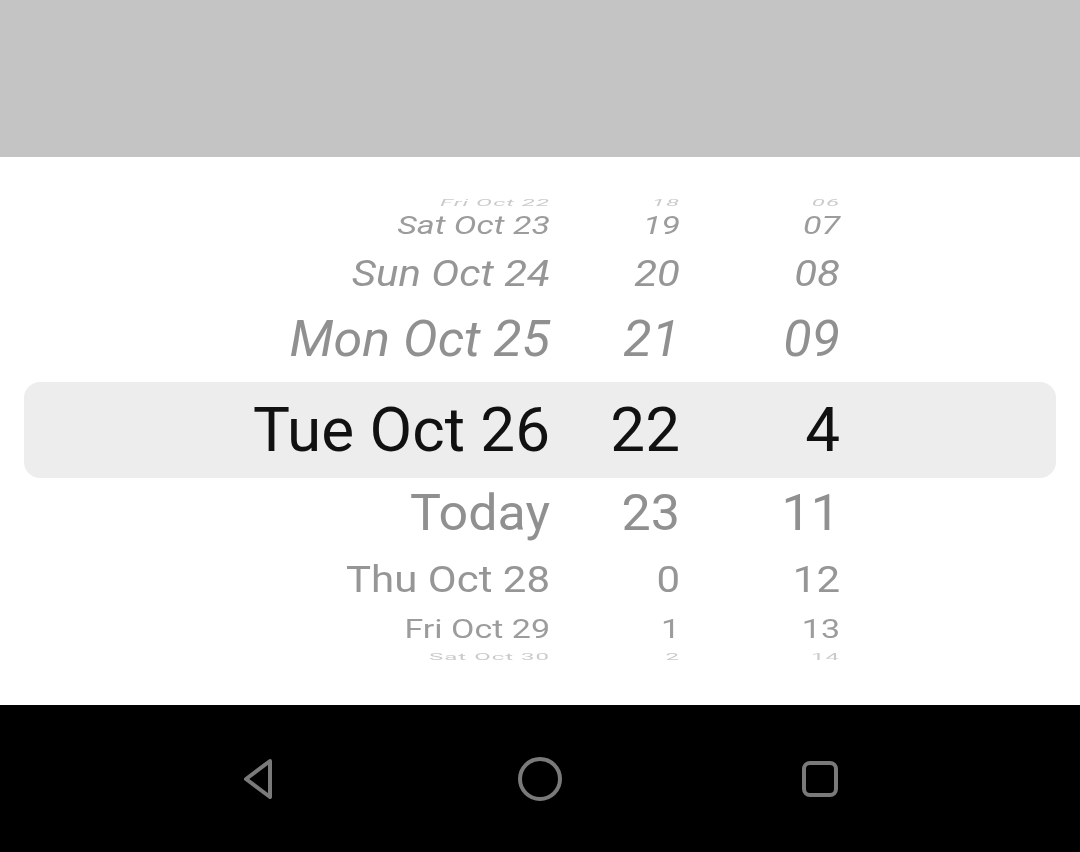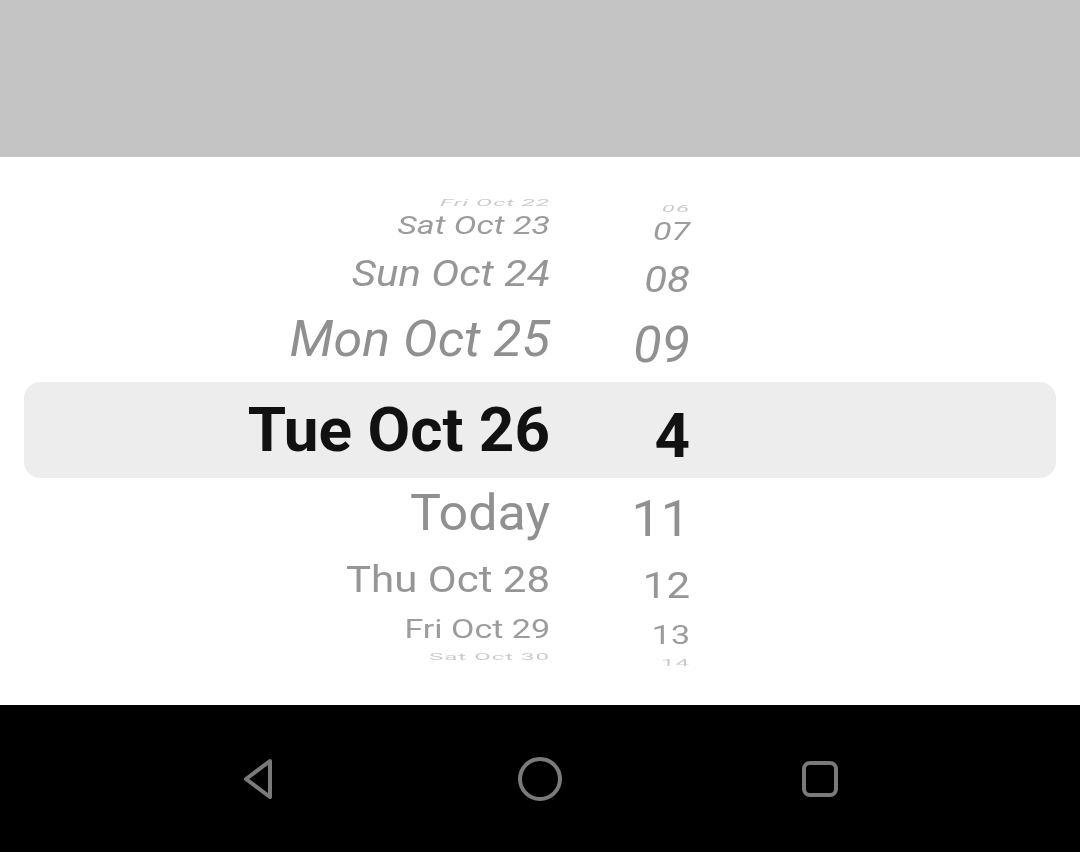--- a/index.html
+++ b/index.html
@@ -39,21 +39,21 @@
     display: flex;
     z-index: 2;
   }
   
   .col {
     position: relative;
     height: 100%;
   }
   .col-date { flex: 0 0 560px; padding-left: 48px; }
   .col-hour { flex: 0 0 150px; }
-  .col-min  { flex: 0 0 150px; margin-top: 6px; }
+  .col-min  { flex: 0 0 150px; }
   
   .wheel {
     position: absolute;
     width: 100%;
     top: 0;
     left: 0;
   }
   
   .item {
     position: absolute;
@@ -65,21 +65,21 @@
   }
   .col-date .item { right: 10px; }
   .col-hour .item { right: 30px; }
   .col-min  .item { right: 20px; }
   
   
   .r0 { top: 32px;  font-size: 24px; transform: scaleY(0.35); opacity: 0.45; font-style: italic; letter-spacing: 1px; }
   .r1 { top: 48px;  font-size: 34px; transform: scaleY(0.75); opacity: 0.85; font-style: italic; }
   .r2 { top: 92px;  font-size: 42px; transform: scaleY(0.88); opacity: 0.9;  font-style: italic; }
   .r3 { top: 152px; font-size: 52px; transform: scaleY(0.95); opacity: 0.95; font-style: italic; }
-  .r4 { top: 236px; font-size: 62px; color: #111; font-weight: 700; }
+  .r4 { top: 236px; font-size: 62px; color: #111; font-weight: 400; }
   .r5 { top: 326px; font-size: 52px; transform: scaleY(0.95); opacity: 0.95; }
   .r6 { top: 398px; font-size: 42px; transform: scaleY(0.88); opacity: 0.9; }
   .r7 { top: 452px; font-size: 34px; transform: scaleY(0.75); opacity: 0.85; }
   .r8 { top: 486px; font-size: 24px; transform: scaleY(0.35); opacity: 0.45; letter-spacing: 1px; }
   
   .navbar {
     position: absolute;
     bottom: 0;
     left: 0;
     width: 100%;
@@ -117,20 +117,33 @@
         <div class="item r2">Sun Oct 24</div>
         <div class="item r3">Mon Oct 25</div>
         <div class="item r4">Tue Oct 26</div>
         <div class="item r5">Today</div>
         <div class="item r6">Thu Oct 28</div>
         <div class="item r7">Fri Oct 29</div>
         <div class="item r8">Sat Oct 30</div>
       </div>
     </div>
 
+    <div class="col col-hour">
+      <div class="wheel">
+        <div class="item r0">18</div>
+        <div class="item r1">19</div>
+        <div class="item r2">20</div>
+        <div class="item r3">21</div>
+        <div class="item r4">22</div>
+        <div class="item r5">23</div>
+        <div class="item r6">0</div>
+        <div class="item r7">1</div>
+        <div class="item r8">2</div>
+      </div>
+    </div>
 
     <div class="col col-min">
       <div class="wheel">
         <div class="item r0">06</div>
         <div class="item r1">07</div>
         <div class="item r2">08</div>
         <div class="item r3">09</div>
         <div class="item r4">4</div>
         <div class="item r5">11</div>
         <div class="item r6">12</div>

